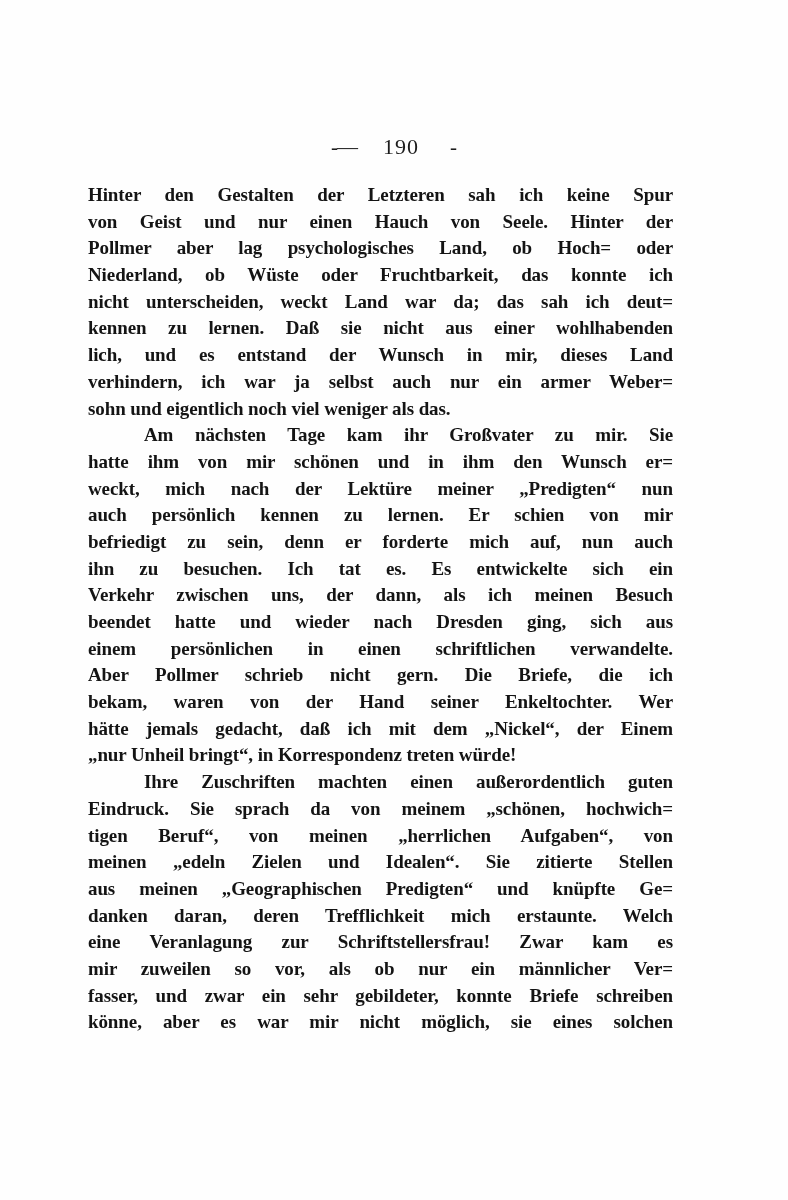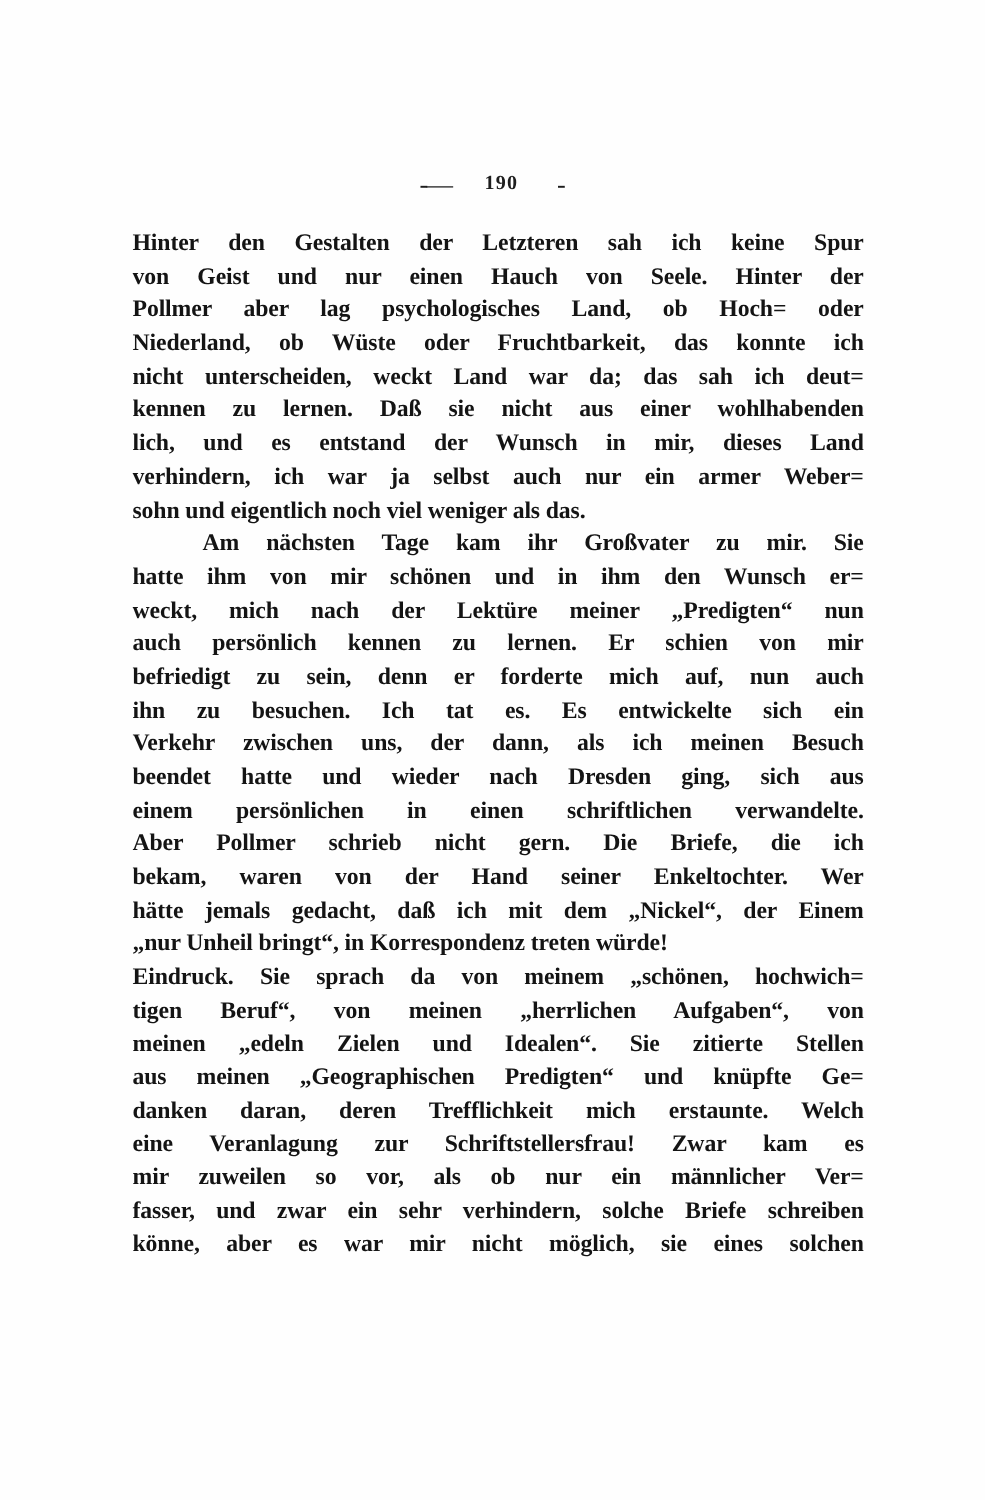--- a/index.html
+++ b/index.html
@@ -33,27 +33,26 @@
     color: #1d1d1d;
   }
   .page-header .dash-left {
     margin-right: 26px;
     letter-spacing: -1px;
   }
   .page-header .dash-right {
     margin-left: 31px;
   }
   .page-number {
-    font-size: 16px;
+    font-size: 22px;
     letter-spacing: 1px;
-    font-weight: bold;
   }
   .text-block {
     position: absolute;
-    left: 106px;
+    left: 88px;
     top: 182px;
     width: 585px;
   }
   .line {
     height: 26.7px;
     line-height: 26.7px;
     font-size: 19px;
     font-weight: bold;
     color: #141414;
     text-align: justify;
@@ -97,24 +96,25 @@
     <div class="line">auch persönlich kennen zu lernen. Er schien von mir</div>
     <div class="line">befriedigt zu sein, denn er forderte mich auf, nun auch</div>
     <div class="line">ihn zu besuchen. Ich tat es. Es entwickelte sich ein</div>
     <div class="line">Verkehr zwischen uns, der dann, als ich meinen Besuch</div>
     <div class="line">beendet hatte und wieder nach Dresden ging, sich aus</div>
     <div class="line">einem persönlichen in einen schriftlichen verwandelte.</div>
     <div class="line">Aber Pollmer schrieb nicht gern. Die Briefe, die ich</div>
     <div class="line">bekam, waren von der Hand seiner Enkeltochter. Wer</div>
     <div class="line">hätte jemals gedacht, daß ich mit dem „Nickel“, der Einem</div>
     <div class="line para-end">„nur Unheil bringt“, in Korrespondenz treten würde!</div>
+    <div class="line indent">Ihre Zuschriften machten einen außerordentlich guten</div>
     <div class="line">Eindruck. Sie sprach da von meinem „schönen, hochwich=</div>
     <div class="line">tigen Beruf“, von meinen „herrlichen Aufgaben“, von</div>
     <div class="line">meinen „edeln Zielen und Idealen“. Sie zitierte Stellen</div>
     <div class="line">aus meinen „Geographischen Predigten“ und knüpfte Ge=</div>
     <div class="line">danken daran, deren Trefflichkeit mich erstaunte. Welch</div>
     <div class="line">eine Veranlagung zur Schriftstellersfrau! Zwar kam es</div>
     <div class="line">mir zuweilen so vor, als ob nur ein männlicher Ver=</div>
-    <div class="line">fasser, und zwar ein sehr verhindern, solche Briefe schreiben</div>
+    <div class="line">fasser, und zwar ein sehr gebildeter, konnte Briefe schreiben</div>
     <div class="line">könne, aber es war mir nicht möglich, sie eines solchen</div>
   </div>
 
 </div>
 
 </body></html>

